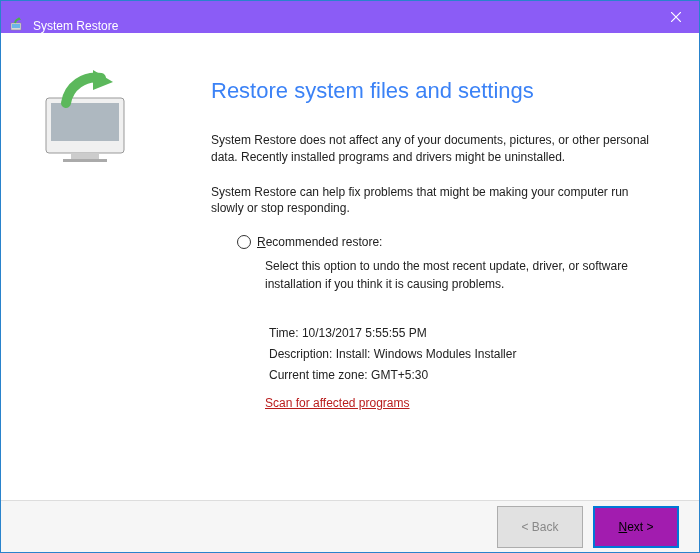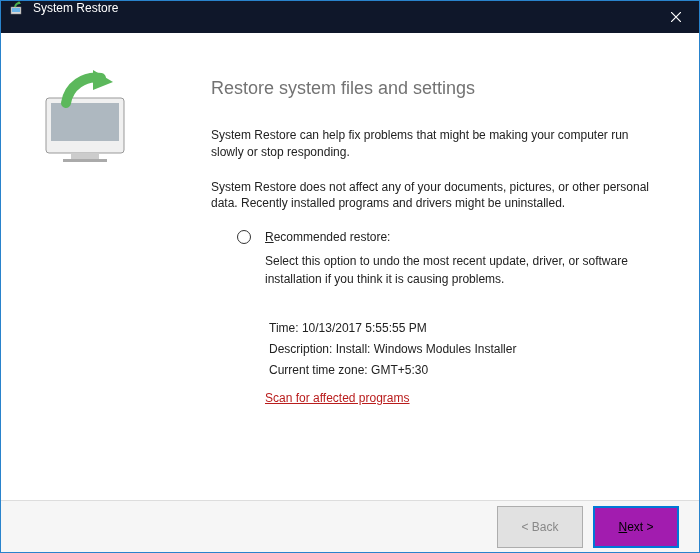--- a/index.html
+++ b/index.html
@@ -6,24 +6,24 @@
     body {
       font-family: "Segoe UI", Tahoma, sans-serif;
       background: #fff;
       width: 700px;
       height: 553px;
       overflow: hidden;
       border: 1px solid #2983cc;
     }
     .titlebar {
       height: 32px;
-      background: #0f172a;
+      background: #8b5cf6;
       color: #fff;
       display: flex;
-      align-items: flex-start;
+      align-items: flex-end;
       padding-left: 8px;
       font-size: 12px;
     }
     .titlebar-icon {
       width: 16px;
       height: 16px;
       margin-right: 8px;
     }
     .titlebar-title { flex: 1; }
     .titlebar-close {
@@ -47,36 +47,36 @@
       width: 135px;
       height: 100px;
     }
     .content {
       flex: 1;
       padding: 45px 40px 20px 35px;
       font-size: 12px;
       color: #222;
     }
     h1 {
-      font-size: 18px;
+      font-size: 22px;
       font-weight: 400;
-      color: #737373;
+      color: #3b82f6;
       margin-bottom: 28px;
     }
     .para {
       margin-bottom: 18px;
       line-height: 1.4;
     }
     .option-group {
       margin-left: 26px;
     }
     .radio-row {
       display: flex;
       align-items: center;
-      gap: 14px;
+      gap: 6px;
       margin-bottom: 8px;
       position: relative;
     }
     .radio {
       width: 14px;
       height: 14px;
       border: 1px solid #333;
       border-radius: 50%;
       display: inline-flex;
       align-items: center;
@@ -175,22 +175,22 @@
         <rect x="50" y="85" width="28" height="6" fill="#ccc"></rect>
         <rect x="42" y="91" width="44" height="3" fill="#aaa"></rect>
         <path d="M80 10 A30 30 0 0 0 45 35" stroke="#5cb85c" stroke-width="10" fill="none" stroke-linecap="round"></path>
         <path d="M72 2 L92 14 L72 22 Z" fill="#5cb85c"></path>
       </svg>
     </span>
   </div>
 
   <div class="content">
     <h1>Restore system files and settings</h1>
+    <p class="para">System Restore does not affect any of your documents, pictures, or other personal data. Recently installed programs and drivers might be uninstalled.</p>
     <p class="para">System Restore can help fix problems that might be making your computer run slowly or stop responding.</p>
-    <p class="para">System Restore does not affect any of your documents, pictures, or other personal data. Recently installed programs and drivers might be uninstalled.</p>
 
     <div class="option-group">
       <div class="radio-row">
         <span class="radio"></span>
         <span class="radio-label"><span class="underline-letter">R</span><span>ecommended restore:</span></span>
       </div>
       <p class="detail-block">Select this option to undo the most recent update, driver, or software installation if you think it is causing problems.</p>
 
       <div class="info-block">
         <div><span>Time: </span><span>10/13/2017 5:55:55 PM</span></div>

